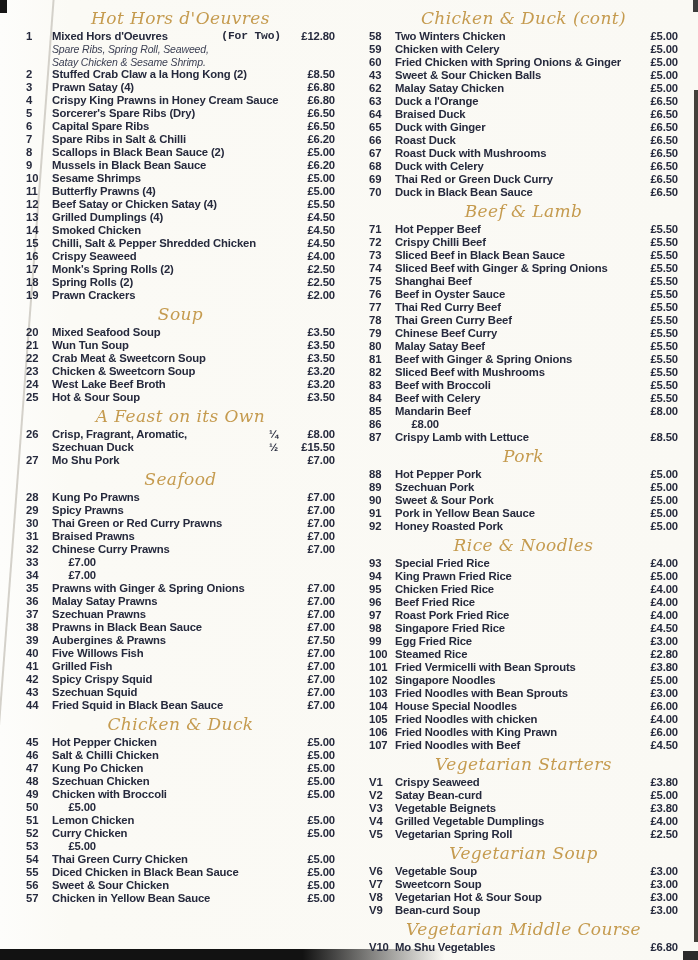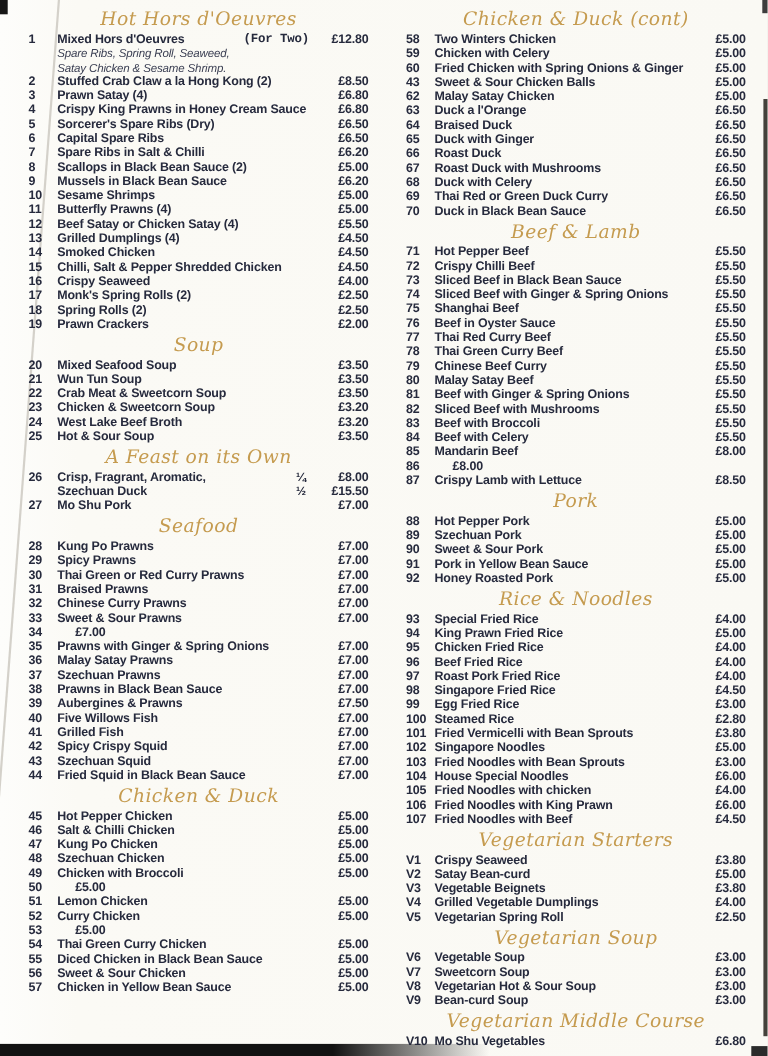--- a/index.html
+++ b/index.html
@@ -282,23 +282,20 @@
         </div>
         <div class="row">
           <span class="num">32</span>
           <span class="name">
             <span class="nametext">Chinese Curry Prawns</span>
           </span>
           <span class="price">£7.00</span>
         </div>
         <div class="row">
           <span class="num">33</span>
-          <span class="name">
-            <span class="nametext">Sweet &amp; Sour Prawns</span>
-          </span>
           <span class="price">£7.00</span>
         </div>
         <div class="row">
           <span class="num">34</span>
           <span class="price">£7.00</span>
         </div>
         <div class="row">
           <span class="num">35</span>
           <span class="name">
             <span class="nametext">Prawns with Ginger &amp; Spring Onions</span>

